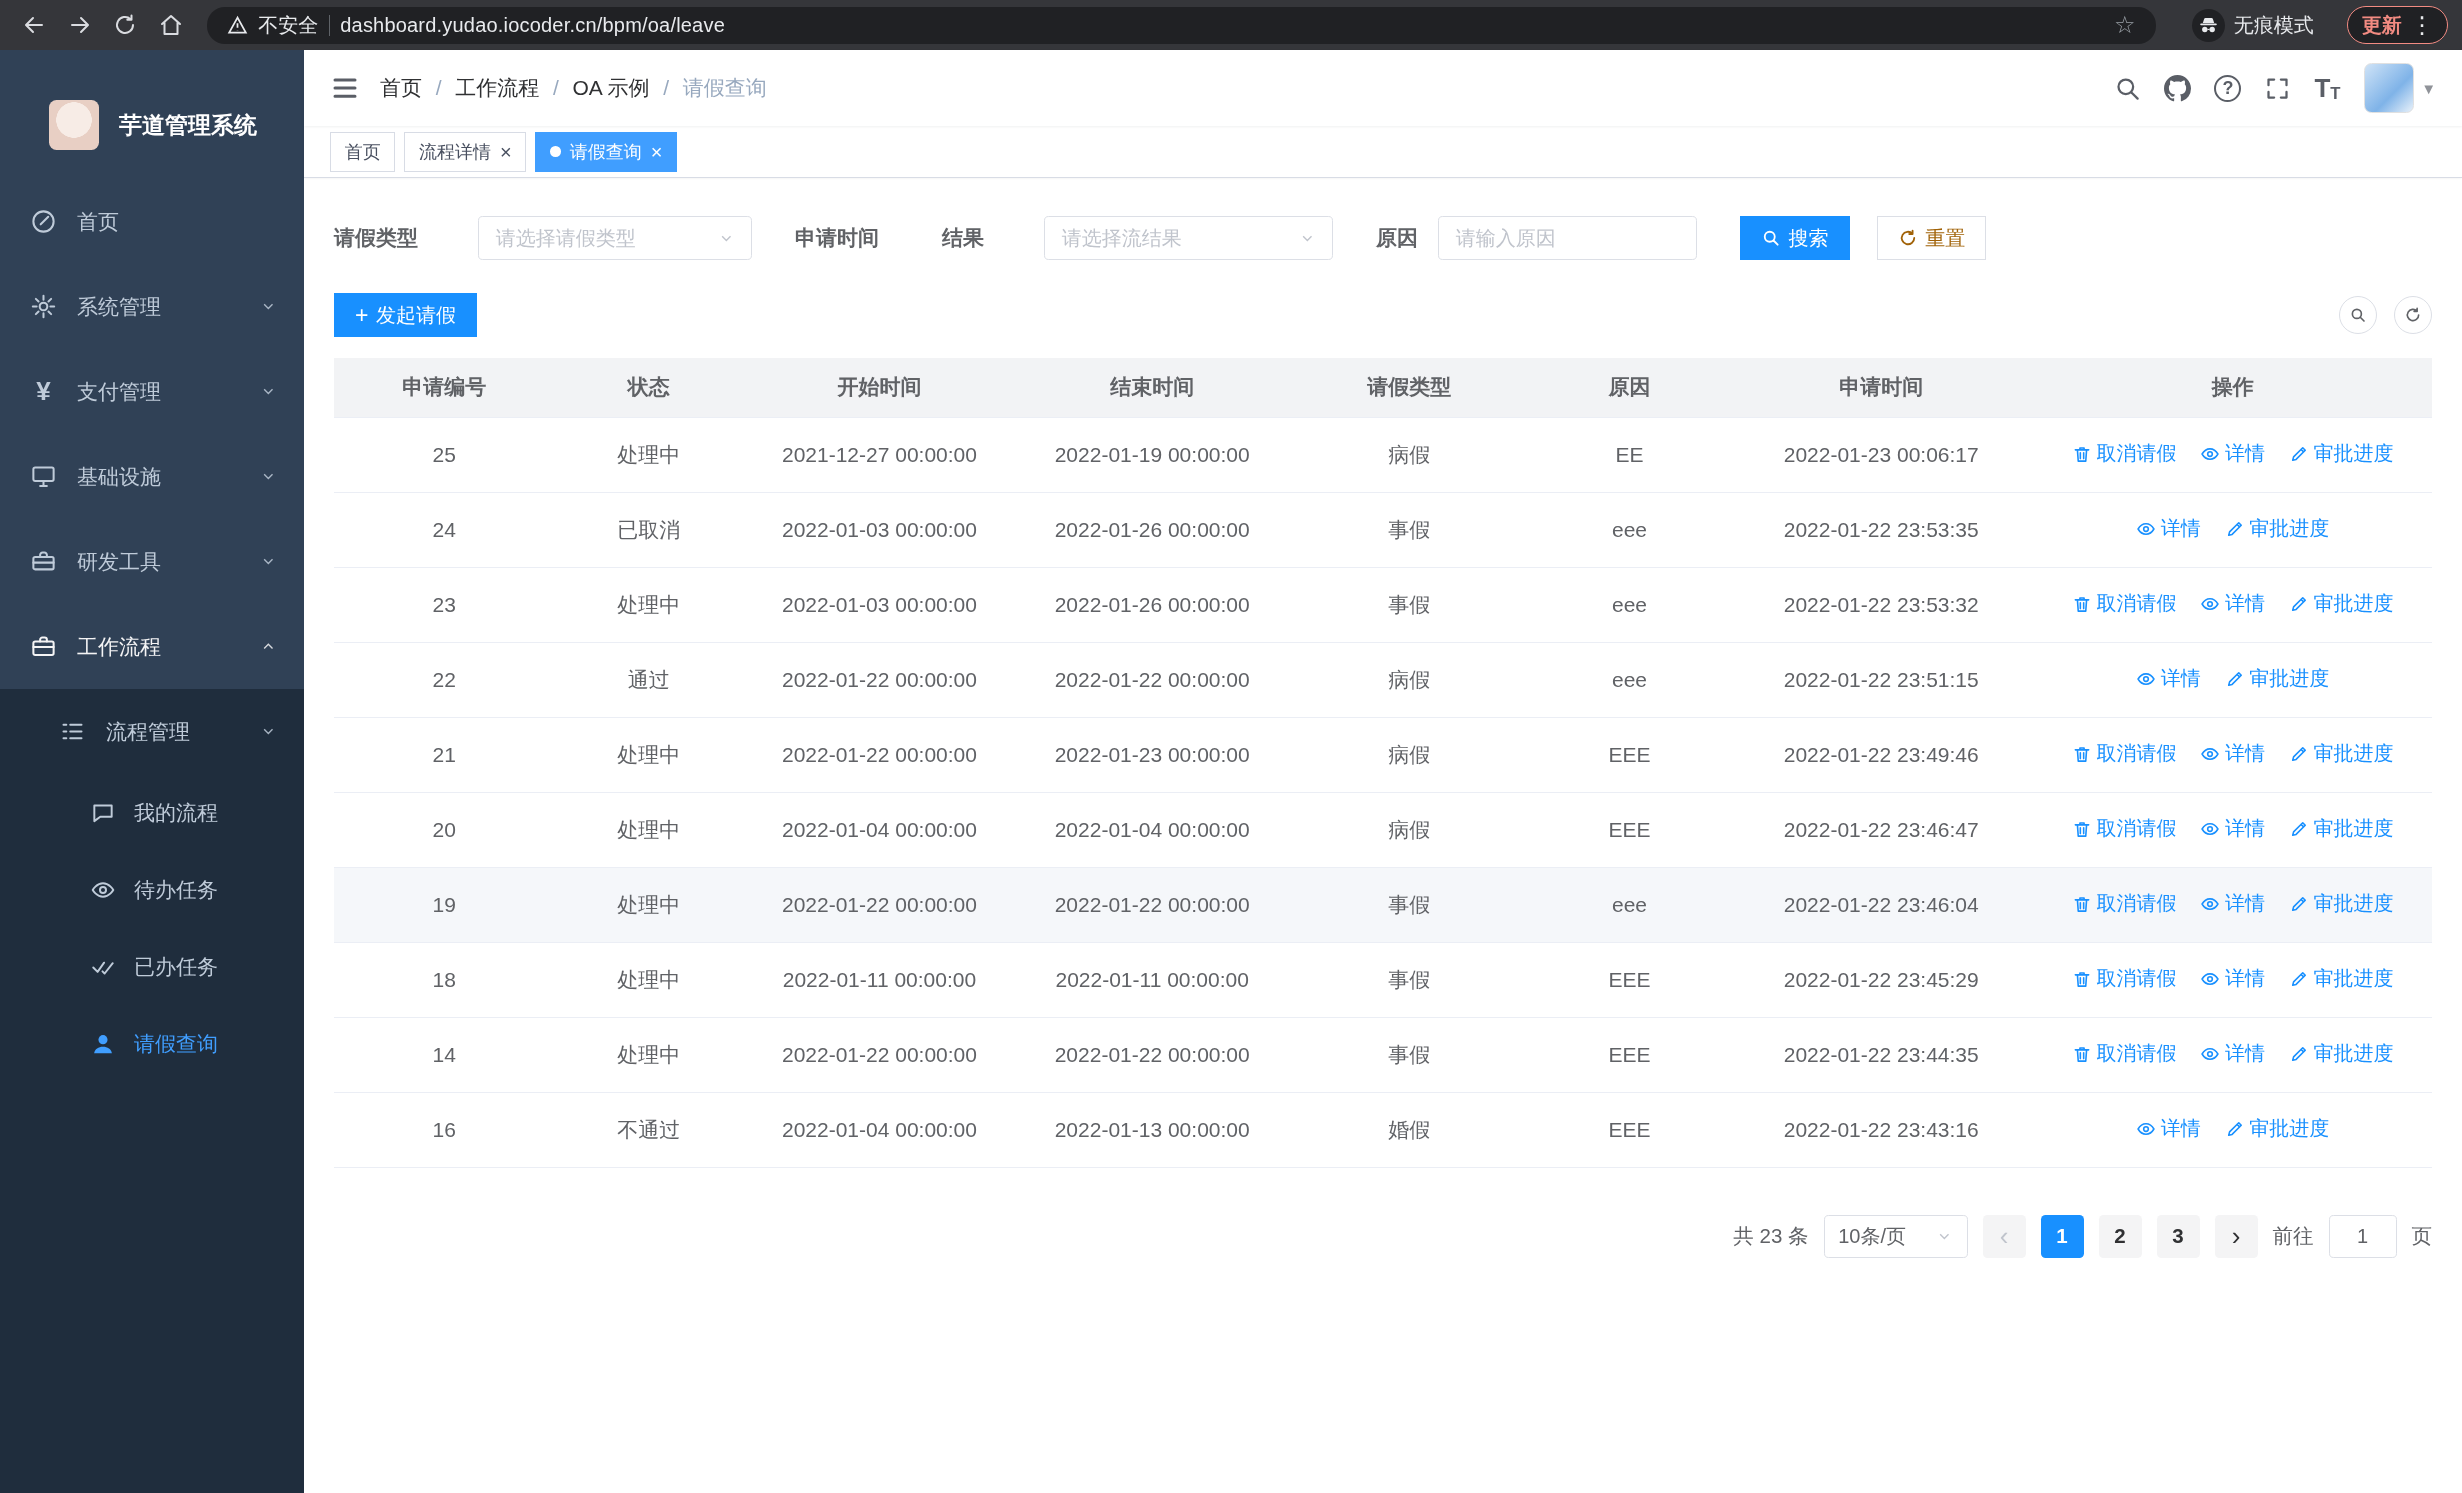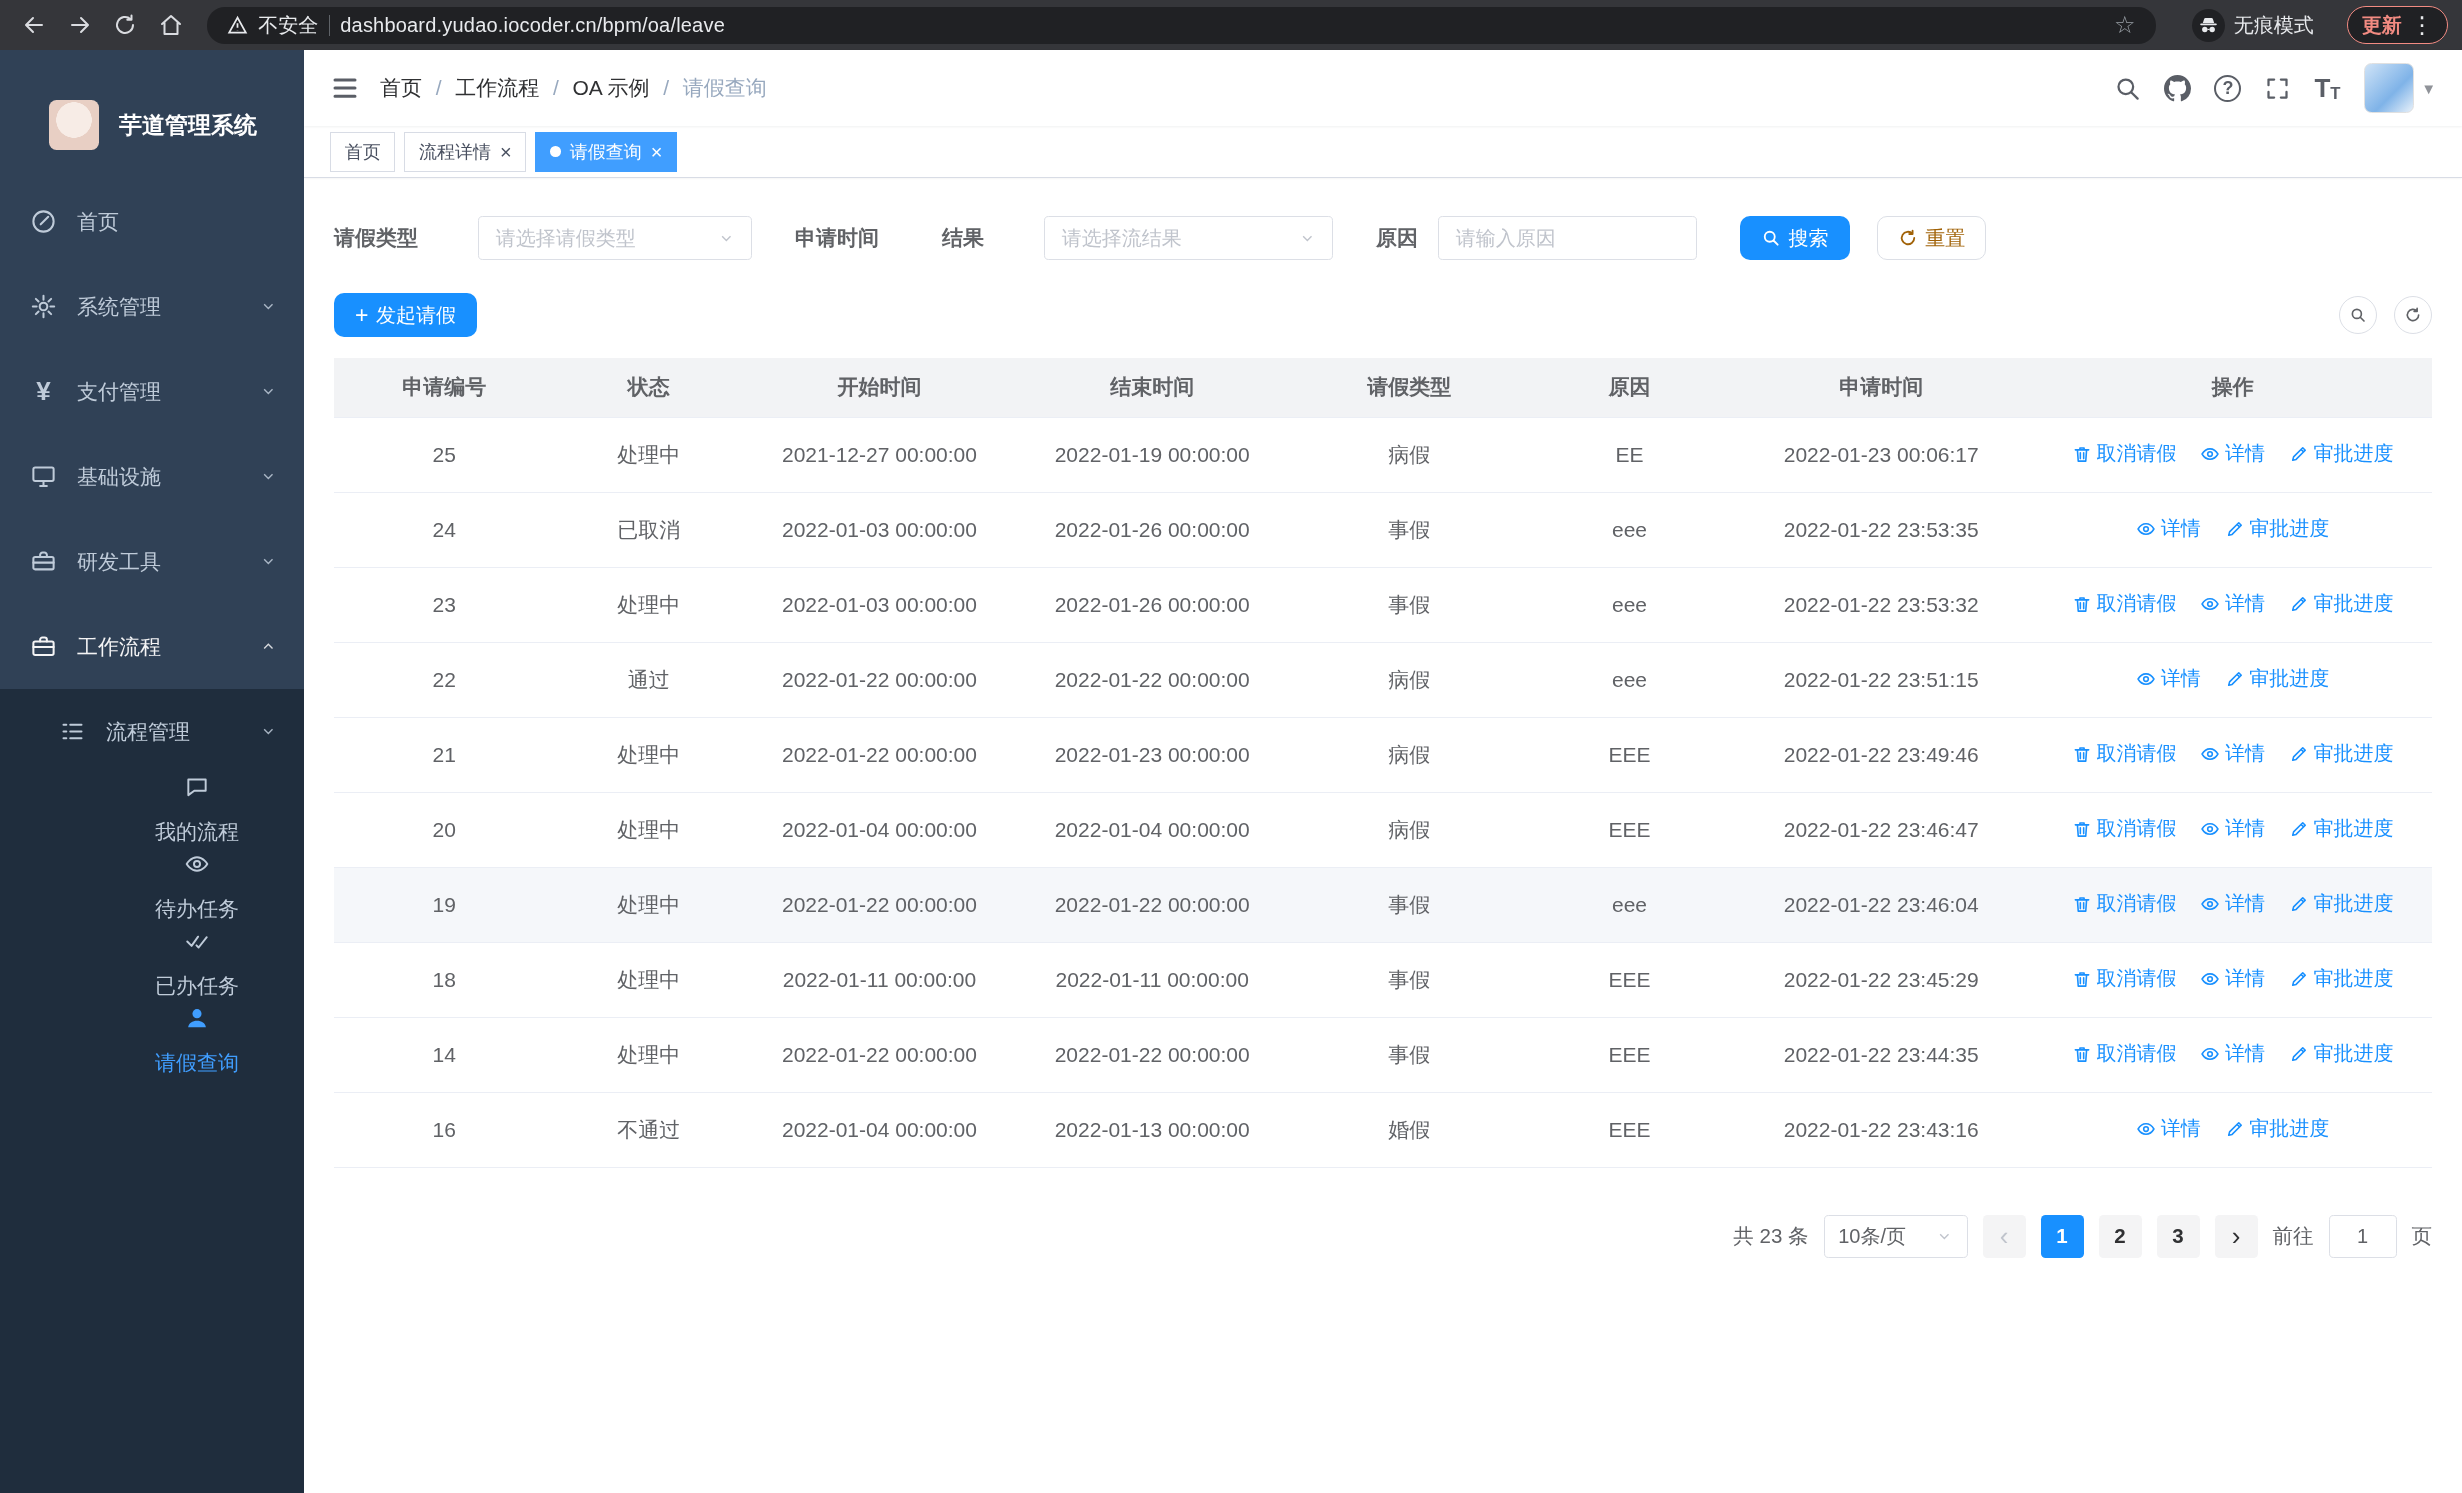--- a/index.html
+++ b/index.html
@@ -30,21 +30,21 @@
   .logo-img { width:50px; height:50px; border-radius:7.6px; background:radial-gradient(circle at 50% 40%, #f7ece6 0 45%, #e8cfc4 46% 100%); flex:0 0 auto; }
   .logo-title { color:#fff; font-size:23px; font-weight:700; }
   .menu-item { height:85px; display:flex; align-items:center; gap:20px; padding:0 27px 0 30px; color:#bfcbd9; font-size:21px; cursor:pointer; }
   .menu-item .mi svg { width:27px; height:27px; stroke:currentColor; fill:none; stroke-width:1.8; stroke-linecap:round; stroke-linejoin:round; }
   .mi-glyph { font-size:26px; font-weight:700; width:27px; text-align:center; }
   .chev { margin-left:auto; display:flex; }
   .chev svg { width:16.7px; height:16.7px; stroke:currentColor; fill:none; stroke-width:2; opacity:.85; }
   .chev.up svg { transform:rotate(180deg); }
   .submenu { background:#1f2d3d; }
   .submenu .menu-item { padding-left:59px; }
-  .task-item { height:77px; display:flex; align-items:center; gap:18px; padding-left:90px; color:#bfcbd9; font-size:21px; cursor:pointer; background:#1f2d3d;flex-direction:column; }
+  .task-item { height:77px; display:flex; align-items:center; gap:18px; padding-left:90px; color:#bfcbd9; font-size:21px; cursor:pointer; background:#1f2d3d; }
   .task-item .mi svg { width:26px; height:26px; stroke:currentColor; fill:none; stroke-width:1.8; stroke-linecap:round; stroke-linejoin:round; }
   .task-item.active { color:#409eff; }
   .task-item.active .mi svg { fill:#409eff; stroke:none; }
   .active-trail { color:#f4f4f5; }
   .sidebar-fill { flex:1; background:#1f2d3d; }
 
   
   .main { flex:1; display:flex; flex-direction:column; min-width:0; background:#fff; }
   .navbar { height:76px; display:flex; align-items:center; padding:0 26px; box-shadow:0 0.8px 3px rgba(0,21,41,.08); position:relative; z-index:2; }
   .hamburger { color:#5a5e66; cursor:pointer; margin-right:20px; }
@@ -77,21 +77,21 @@
   .flabel { font-size:21px; font-weight:700; color:#606266; margin-right:20px; white-space:nowrap; }
   .select, .tinput { height:44px; border:0.8px solid #dcdfe6; border-radius:4.6px; background:#fff; display:flex; align-items:center; padding:0 16.7px; font-size:20px; color:#c0c4cc; cursor:pointer; }
   .select { width:274px; justify-content:space-between;margin-left:40px; }
   .select .ph { color:#c0c4cc; }
   .sel-caret svg { width:16.7px; height:16.7px; stroke:#c0c4cc; fill:none; stroke-width:2; }
   .daterange { width:373px; height:44px; border:0.8px solid #dcdfe6; border-radius:4.6px; display:flex; align-items:center; gap:12px; padding:0 15px; font-size:20px; color:#c0c4cc; cursor:pointer; }
   .daterange .cal svg { width:21px; height:21px; stroke:#c0c4cc; fill:none; stroke-width:2; }
   .daterange .sep { color:#606266; flex:0 0 auto; }
   .daterange .ph { flex:1; text-align:center; }
   .tinput { width:259px; cursor:text; }
-  .btn { height:44px; border-radius:10px; display:flex; align-items:center; gap:7.6px; padding:0 20px; font-size:20px; cursor:pointer; border:0.8px solid transparent; white-space:nowrap; }
+  .btn { height:44px; border-radius:0; display:flex; align-items:center; gap:7.6px; padding:0 20px; font-size:20px; cursor:pointer; border:0.8px solid transparent; white-space:nowrap; }
   .btn svg { width:20px; height:20px; stroke:currentColor; fill:none; stroke-width:2.2; stroke-linecap:round; stroke-linejoin:round; }
   .btn.primary { background:#1890ff; color:#fff; }
   .btn.default { background:#fff; color:#a16207; border-color:#dcdfe6; }
   .btn-row-gap { margin-right:27px; }
 
   
   .toolbar { margin-top:33px; display:flex; align-items:center; }
   .btn .plus { font-size:23px; line-height:1; font-weight:400; }
   .tool-icons { margin-left:auto; display:flex; gap:16.7px; }
   .circ-btn { width:38px; height:38px; border-radius:50%; border:0.8px solid #dcdfe6; background:#fff; display:flex; align-items:center; justify-content:center; cursor:pointer; }

